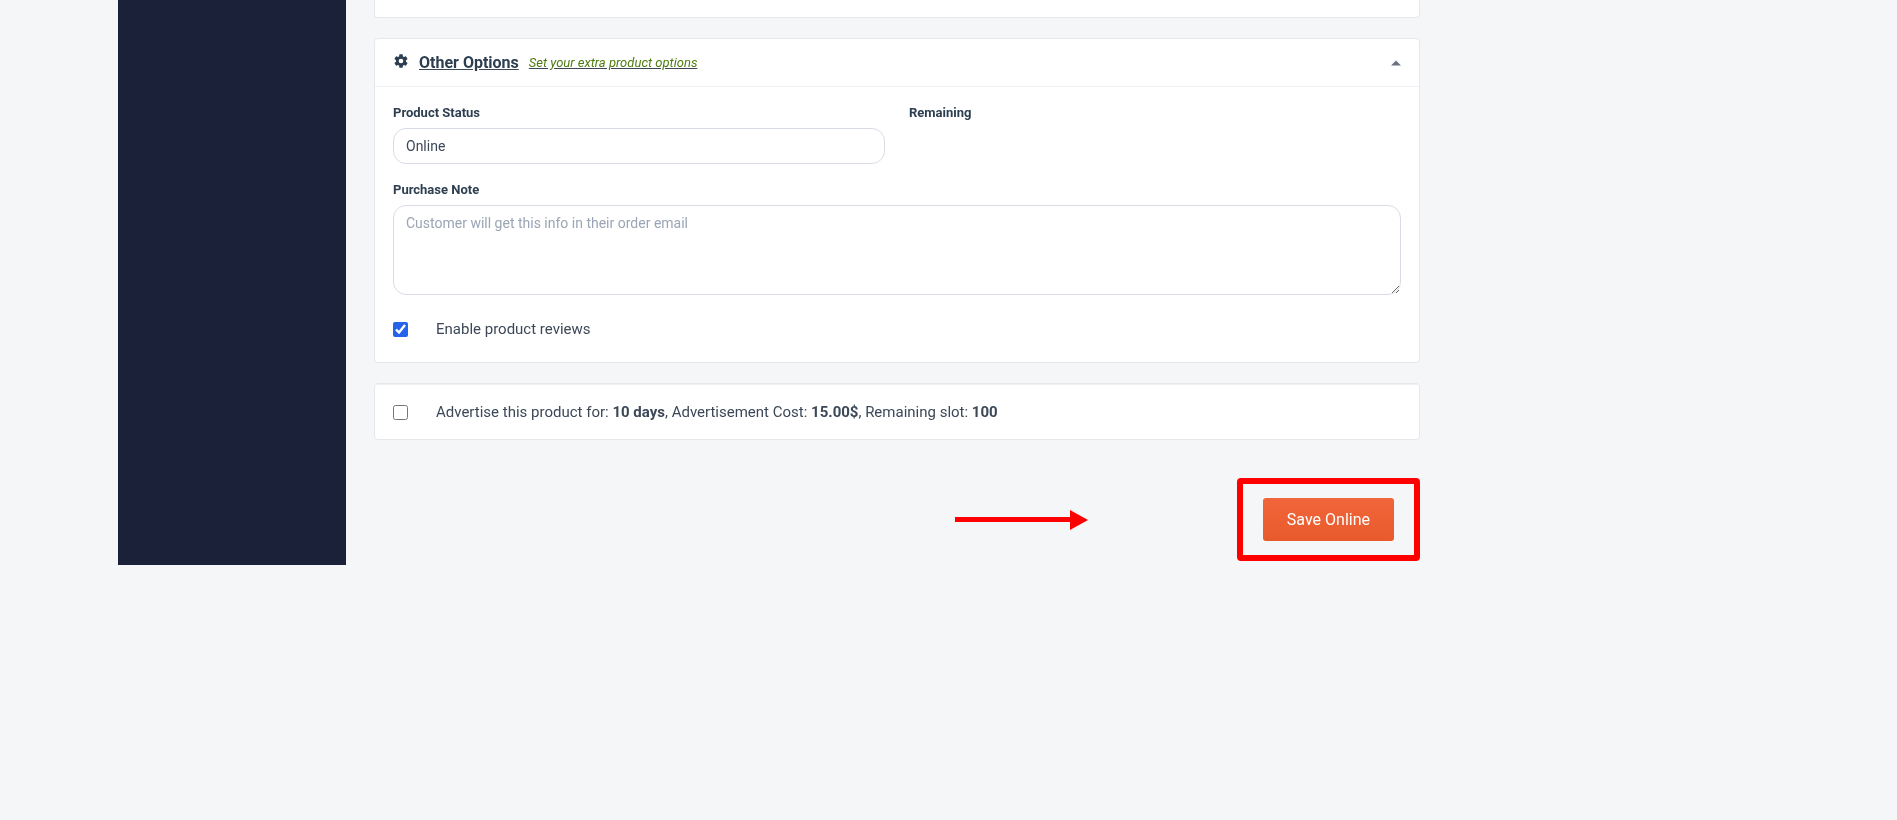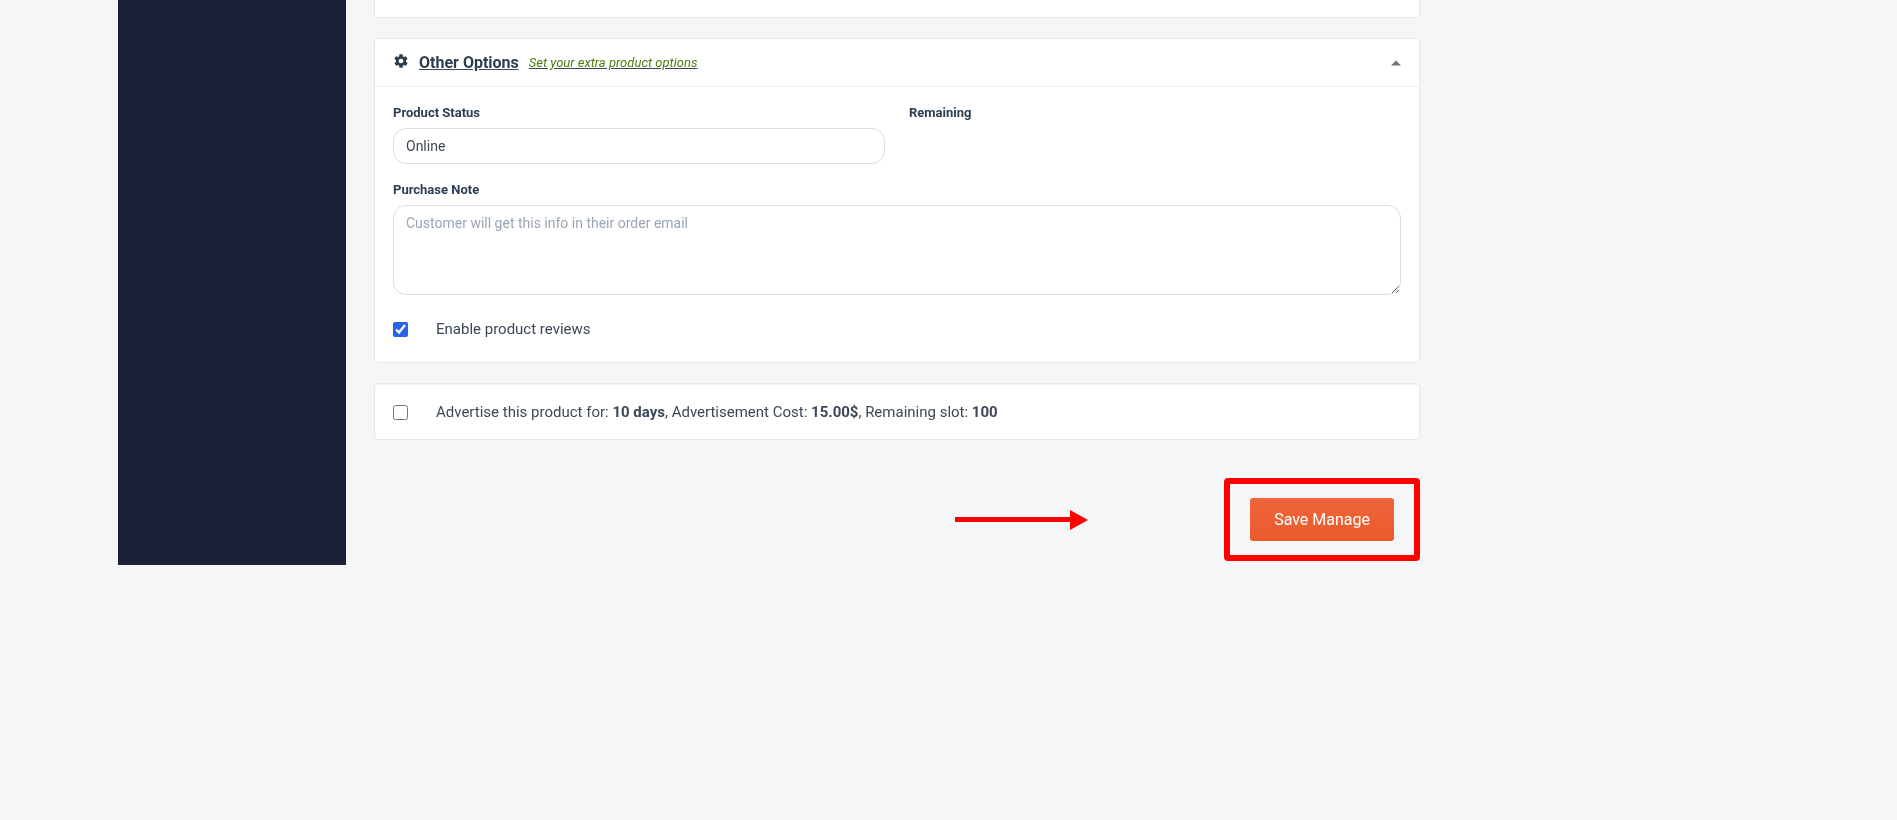--- a/index.html
+++ b/index.html
@@ -253,19 +253,19 @@
           </span>
         </div>
       </div>
 
       <div class="actions">
         <div class="arrow">
           <div class="arrow-line"></div>
           <div class="arrow-head"></div>
         </div>
         <div class="save-highlight">
-          <button class="btn-save">Save Manage</button>
+          <button class="btn-save">Save Online</button>
         </div>
       </div>
 
     </div>
   </div>
 </div>
 
 </body></html>

